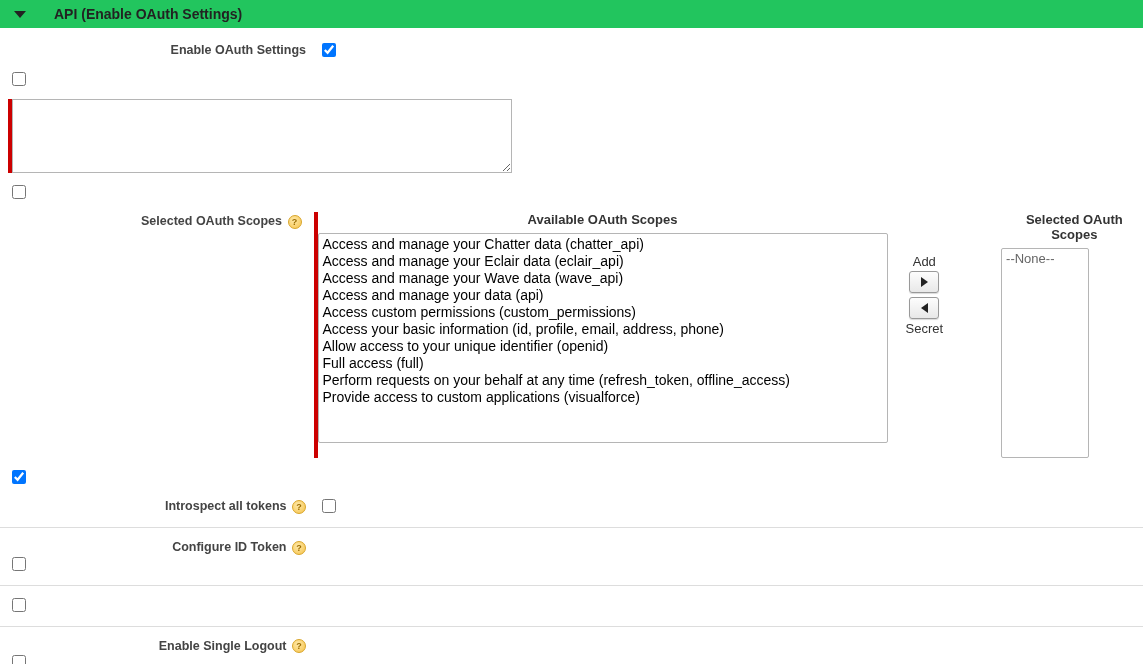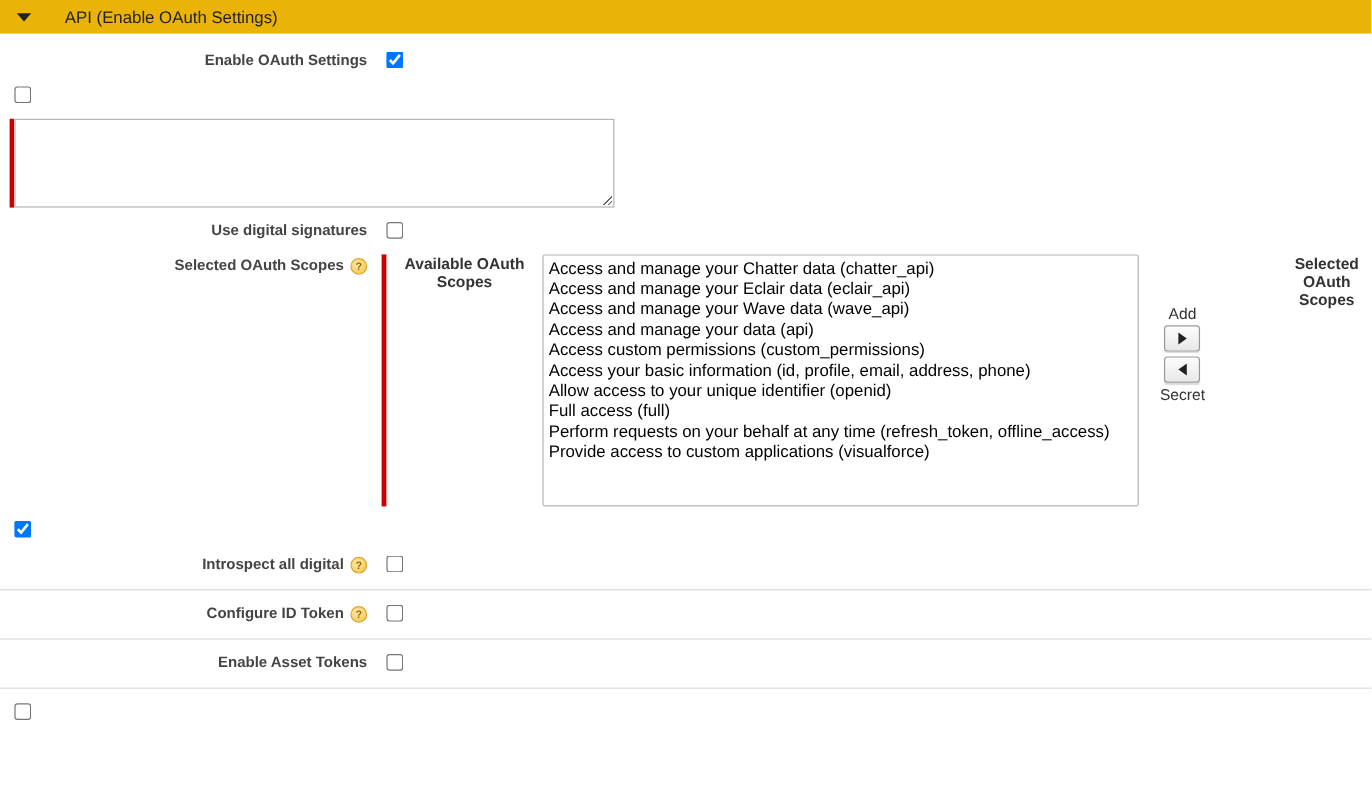--- a/index.html
+++ b/index.html
@@ -6,46 +6,48 @@
     body {
       margin: 0;
       padding: 0;
       font-family: Arial, Helvetica, sans-serif;
       font-size: 13px;
       color: #333;
       background: #fff;
       width: 1143px;
     }
     .section-header {
-      background: #eab308;
+      background: #22c55e;
       padding: 6px 10px;
       display: flex;
       align-items: center;
-      font-weight: normal;
+      font-weight: bold;
       font-size: 14px;
       color: #222;
       margin-bottom: 8px;
     }
     .section-header .tri {
       width: 0; height: 0;
       border-left: 6px solid transparent;
       border-right: 6px solid transparent;
       border-top: 7px solid #222;
       margin-right: 28px;
       margin-left: 4px;
     }
     .form-row {
       display: flex;
       align-items: flex-start;
       padding: 5px 0;
+      justify-content: center;
     }
     .form-row.sep {
       border-top: 1px solid #ddd;
       margin-top: 6px;
       padding-top: 10px;
+      flex-direction: column;
     }
     .label-col {
       width: 310px;
       min-width: 310px;
       text-align: right;
       font-weight: bold;
       color: #444;
       padding-right: 4px;
       padding-top: 2px;
       font-size: 12.5px;
@@ -93,21 +95,21 @@
     input[type="checkbox"] {
       width:14px; height:14px;
       margin-top:2px;
     }
     .scopes-wrap {
       display:flex;
       width: 830px;
     }
     .scope-col {
       display:flex;
-      flex-direction:row;
+      flex-direction:column;
       align-items:center;
     }
     .scope-heading {
       font-weight:bold;
       font-size:13px;
       color:#333;
       margin-bottom:6px;
       text-align:center;
     }
     select.scope-list {
@@ -184,21 +186,20 @@
 <div class="form-row">
   <div class="ctrl-col">
     <div class="redbar-wrap">
       <div class="redbar"></div>
       <textarea class="callback" style=""></textarea>
     </div>
   </div>
 </div>
 
 <div class="form-row">
-  <div class="label-col">Use digital signatures</div>
   <div class="ctrl-col">
     <input type="checkbox" style="">
   </div>
 </div>
 
 <div class="form-row">
   <div class="label-col">
     <span>Selected OAuth Scopes</span>
     <span class="help"></span>
   </div>
@@ -243,42 +244,45 @@
 </div>
 
 <div class="form-row">
   <div class="ctrl-col">
     <input type="checkbox" checked="" style="">
   </div>
 </div>
 
 <div class="form-row">
   <div class="label-col">
-    <span>Introspect all digital</span>
+    <span>Introspect all tokens</span>
     <span class="help"></span>
   </div>
   <div class="ctrl-col">
     <input type="checkbox" style="">
   </div>
 </div>
 
 <div class="form-row sep">
   <div class="label-col">
     <span>Configure ID Token</span>
     <span class="help"></span>
   </div>
   <div class="ctrl-col">
     <input type="checkbox" style="">
   </div>
 </div>
 
 <div class="form-row sep">
-  <div class="label-col">Enable Asset Tokens</div>
   <div class="ctrl-col">
     <input type="checkbox" style="">
   </div>
 </div>
 
 <div class="form-row sep">
+  <div class="label-col">
+    <span>Enable Single Logout</span>
+    <span class="help"></span>
+  </div>
   <div class="ctrl-col">
     <input type="checkbox" style="">
   </div>
 </div>
 
 </body></html>

